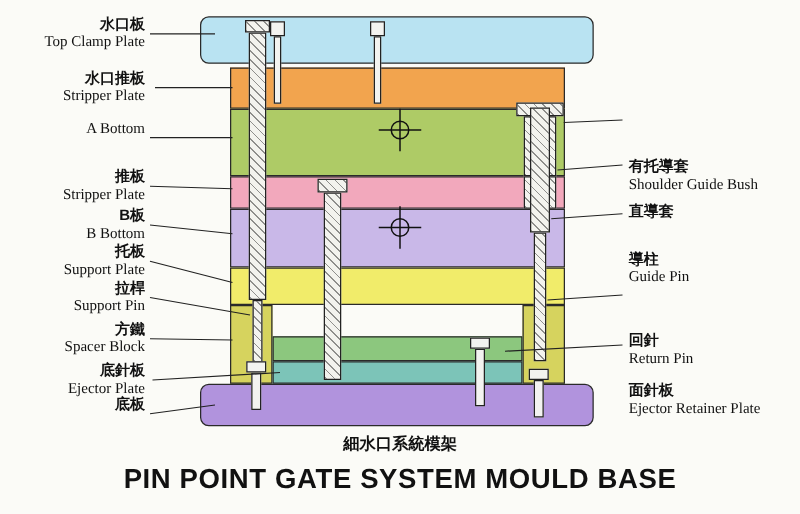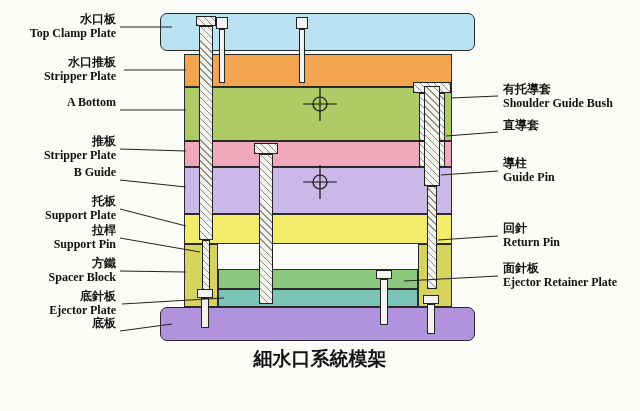--- a/index.html
+++ b/index.html
@@ -6,25 +6,25 @@
   .stage{position:relative;width:640px;height:411px;background:#fbfbf7;overflow:hidden;
          font-family:"Liberation Sans",sans-serif;border-radius:24px;}
   .plate{position:absolute;border:1px solid #2a2a2a;box-sizing:border-box;z-index:1;}
   .round{border-radius:7px;}
   .part{position:absolute;box-sizing:border-box;border:1px solid #222;background:#f3f3f0;z-index:2;}
   .hatch{background-color:#f3f3ee;
          background-image:repeating-linear-gradient(45deg,rgba(20,20,20,.45) 0 1px,transparent 1px 5px);}
   .overlay{position:absolute;left:0;top:0;z-index:3;pointer-events:none;}
   .lbl-block{position:absolute;z-index:4;line-height:14px;}
   .lbl-block.left{left:0;width:116px;text-align:right;}
-  .lbl-block.right{left:503px;width:137px;text-align:left;}
+  .lbl-block.right{left:503px;width:137px;text-align:left;margin-top:44px;}
   .cn{font-size:12px;font-weight:bold;color:#111;font-family:"Liberation Sans",sans-serif;}
-  .en{font-size:12px;font-weight:bold;color:#111;font-family:"Liberation Serif",serif;}
+  .en{font-size:12px;font-weight:normal;color:#111;font-family:"Liberation Serif",serif;}
   .title-cn{position:absolute;left:0;top:346px;width:640px;text-align:center;z-index:4;
-            font-size:19px;font-weight:bold;color:#111;font-family:Liberation Serif, serif;}
+            font-size:13px;font-weight:bold;color:#111;font-family:Liberation Serif, serif;}
   .title-en{position:absolute;left:0;top:370px;width:640px;text-align:center;z-index:4;
             font-size:22px;font-weight:bold;letter-spacing:.5px;color:#111;
             font-family:"Liberation Sans",sans-serif;}
 </style>
 </head>
 <body>
 
 <div class="stage">
 
   <div class="plate round" style="left: 160px; top: 13px; width: 315px; height: 38px; background-color: rgb(185, 227, 242);" title="Top Clamp Plate"></div>
@@ -103,21 +103,22 @@
     <div class="en">Stripper Plate</div>
   </div>
   <div class="lbl-block left" style="top:95px">
     <div class="en">A Bottom</div>
   </div>
   <div class="lbl-block left" style="top:134px">
     <div class="cn">推板</div>
     <div class="en">Stripper Plate</div>
   </div>
   <div class="lbl-block left" style="top:165px">
-    <div class="en">B Guide</div>
+    <div class="cn">B板</div>
+    <div class="en">B Bottom</div>
   </div>
   <div class="lbl-block left" style="top:194px">
     <div class="cn">托板</div>
     <div class="en">Support Plate</div>
   </div>
   <div class="lbl-block left" style="top:223px">
     <div class="cn">拉桿</div>
     <div class="en">Support Pin</div>
   </div>
   <div class="lbl-block left" style="top:256px">
@@ -146,14 +147,15 @@
   <div class="lbl-block right" style="top:221px">
     <div class="cn">回針</div>
     <div class="en">Return Pin</div>
   </div>
   <div class="lbl-block right" style="top:261px">
     <div class="cn">面針板</div>
     <div class="en">Ejector Retainer Plate</div>
   </div>
 
   <div class="title-cn">細水口系統模架</div>
+  <div class="title-en">PIN POINT GATE SYSTEM MOULD BASE</div>
 
 </div>
 
 </body></html>

